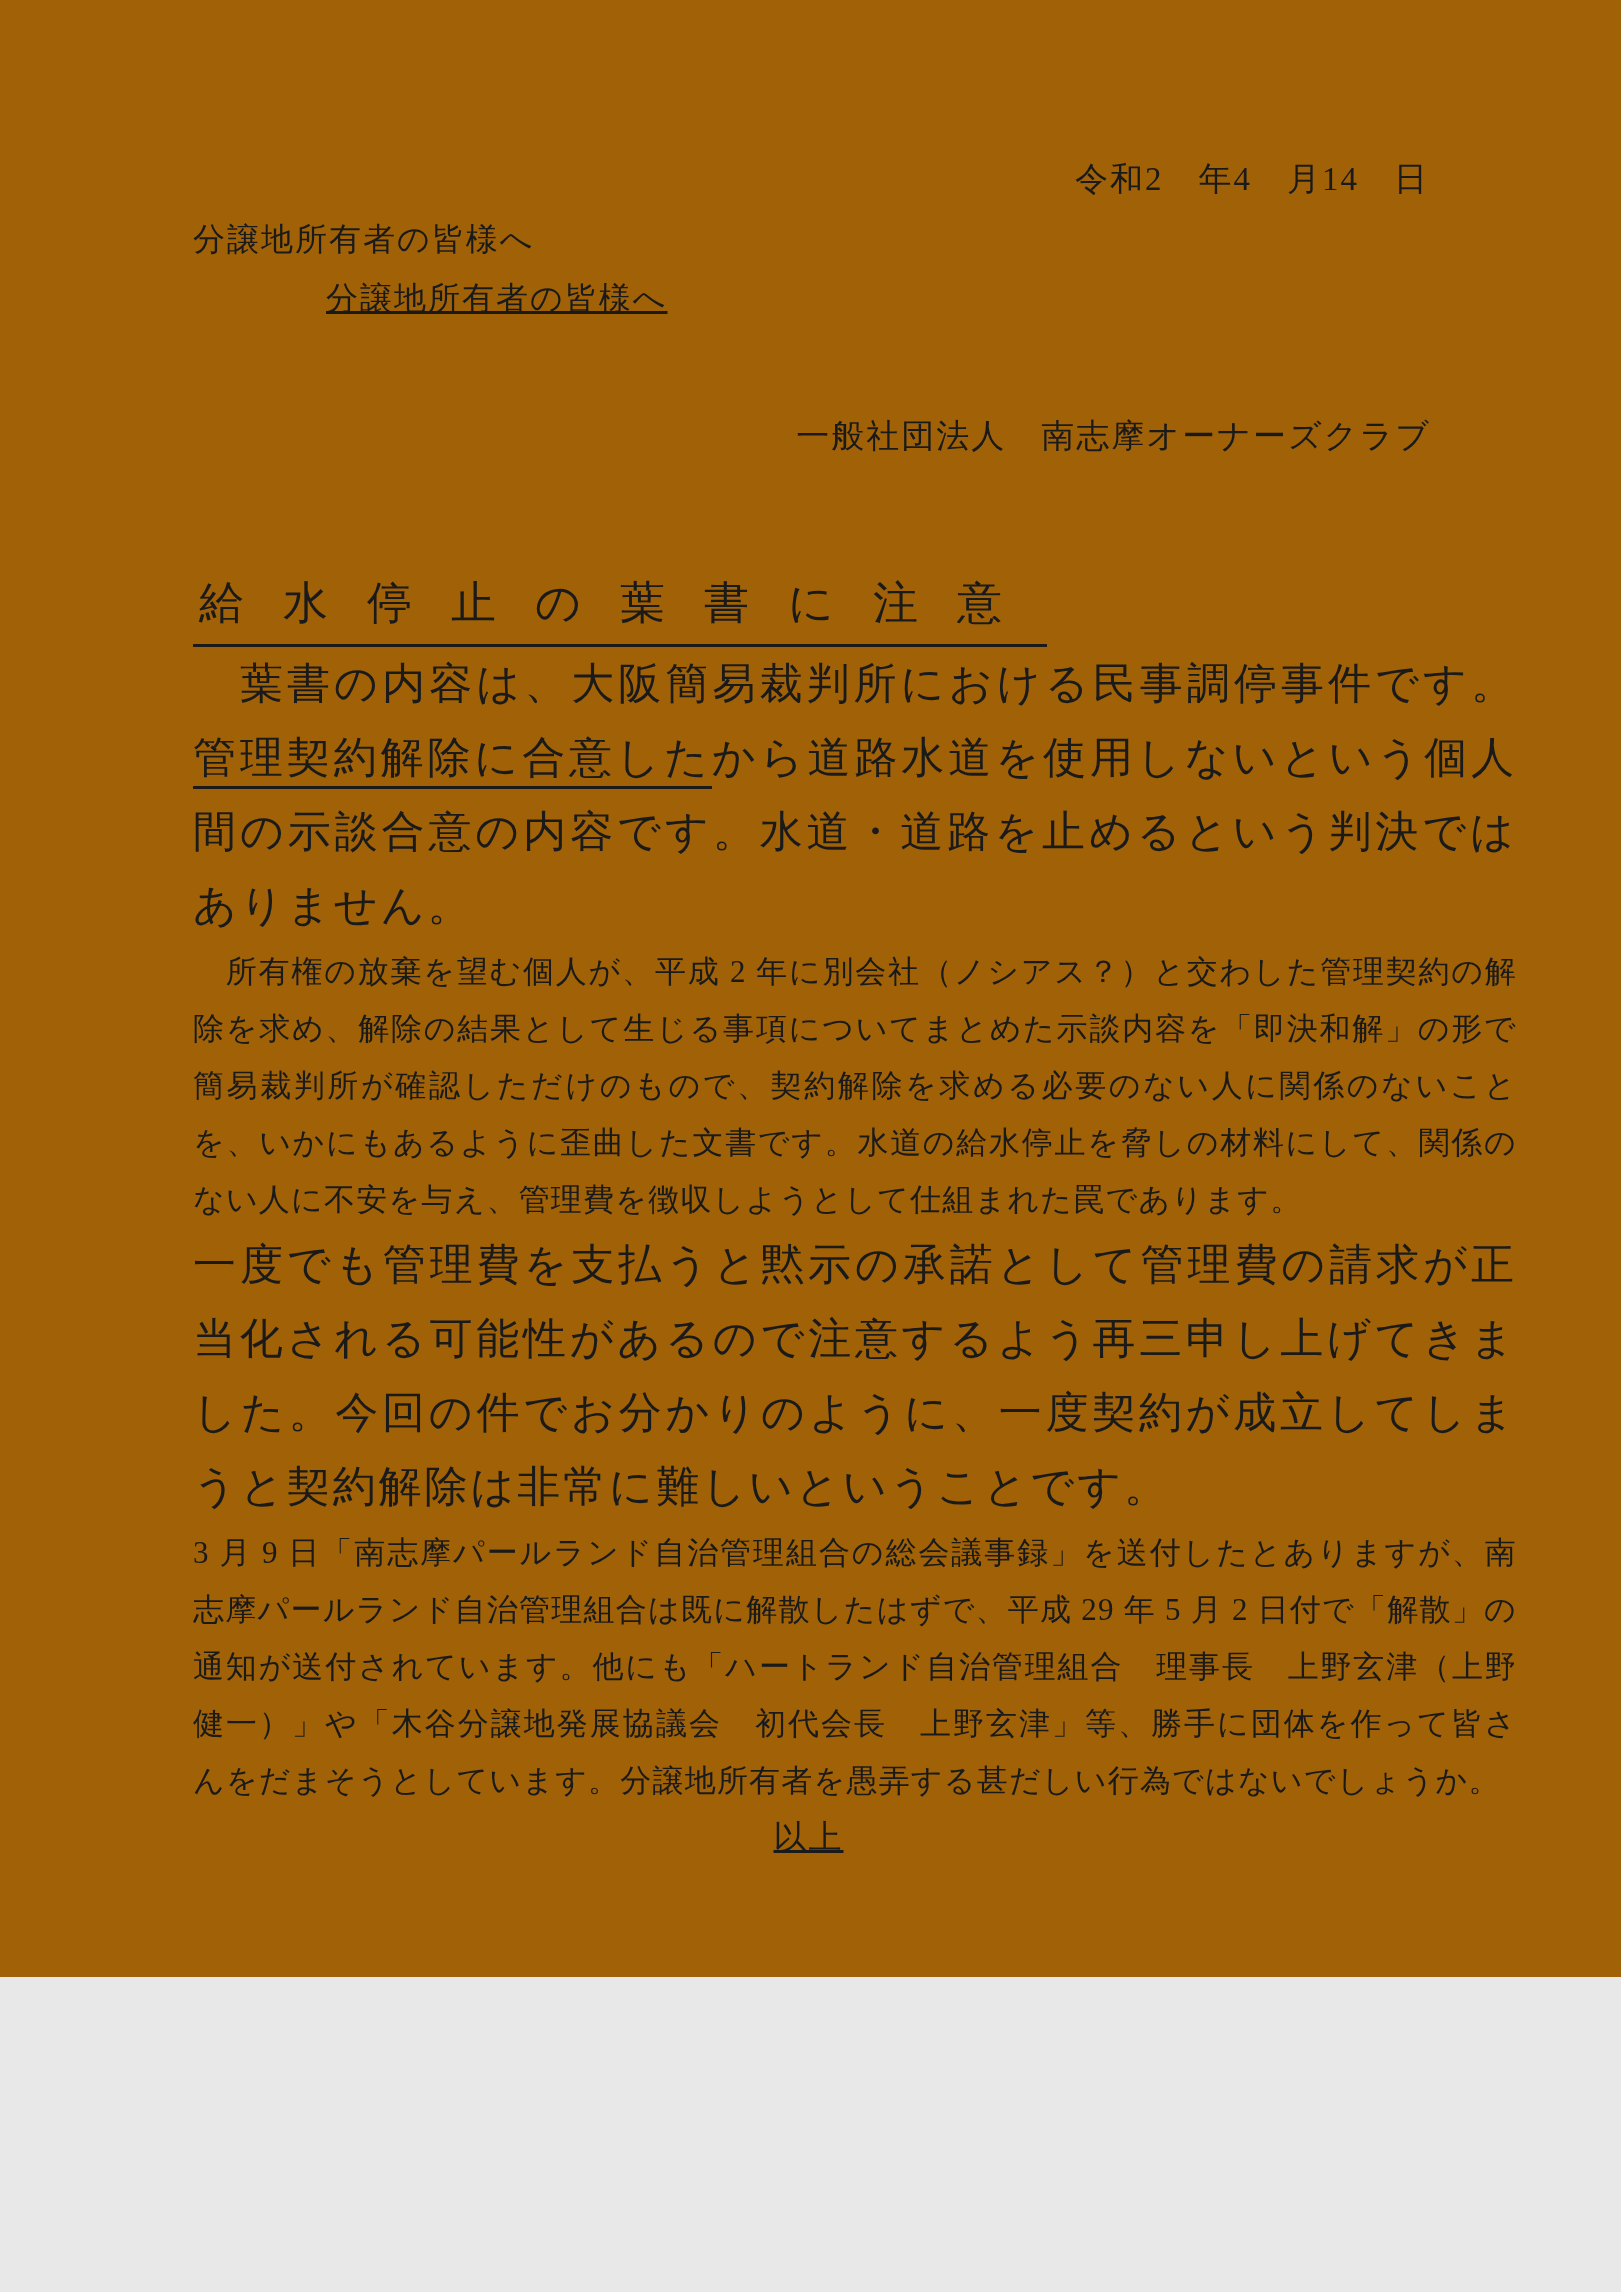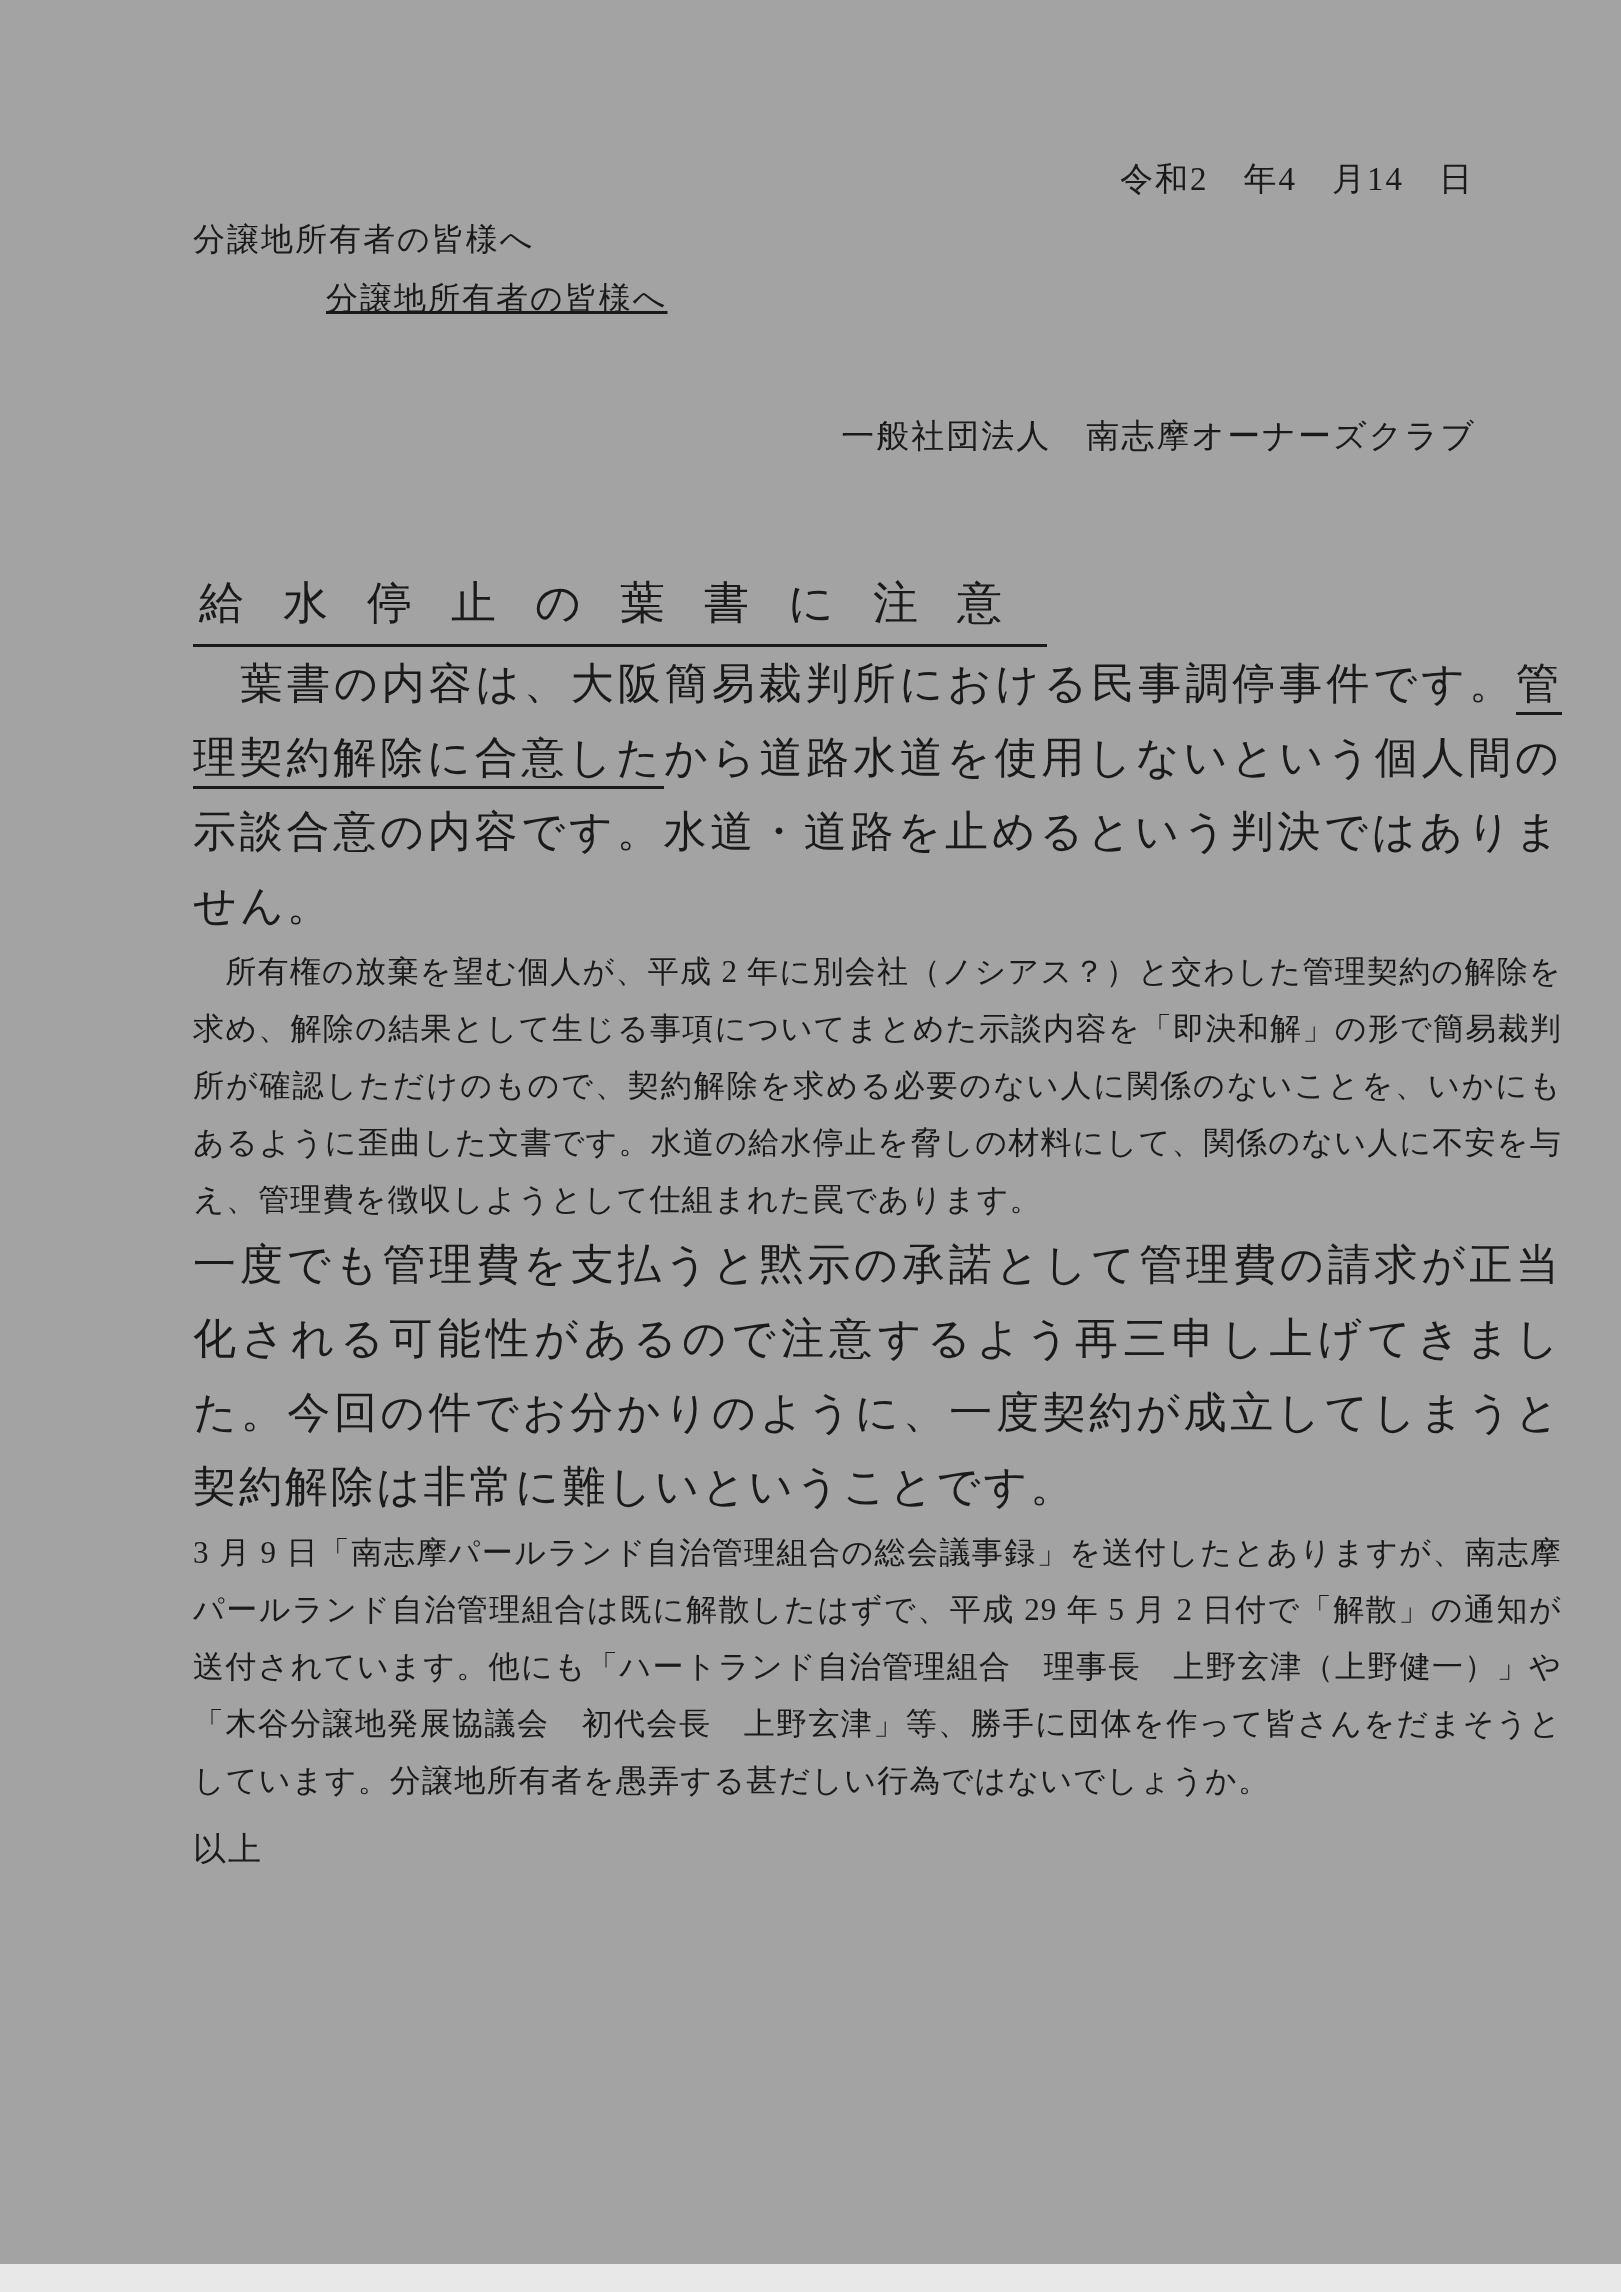--- a/index.html
+++ b/index.html
@@ -3,27 +3,27 @@
 <meta charset="utf-8">
 <style>
   html, body {
     margin: 0;
     padding: 0;
     background: #e8e8e8;
   }
   .page {
     position: relative;
     width: 1621px;
-    height: 2264px;
+    height: 1977px;
     margin: 0 auto;
-    background: #a3a3a3;
+    background: #a16207;
     color: #1a1a1a;
     font-family: "Liberation Serif", "DejaVu Serif", serif;
     padding-left: 193px;
-    padding-right: 59px;
+    padding-right: 104px;
     box-sizing: border-box;
     overflow: hidden;
   }
   .date-line {
     margin-top: 157px;
     font-size: 33px;
     text-align: right;
     padding-right: 88px;
     letter-spacing: 2px;
   }
@@ -75,25 +75,26 @@
   }
   .p1 { margin-top: 51px; }
   .p2 { margin-top: 49px; }
   .p3 { margin-top: 47px; }
   .p4 { margin-top: 69px; }
   .u-phrase {
     border-bottom: 3.9px solid #1a1a1a;
     padding-bottom: 4.9px;
   }
   .closing-line {
-    margin-top: 18px;
+    margin-top: 6px;
     font-size: 33px;
-    text-align: left;
+    text-align: center;
     padding-right: 93px;
     letter-spacing: 2px;
+    text-decoration: underline;
   }
 </style>
 </head>
 <body>
 
 <div class="page">
 
   <div class="date-line">令和2　年4　月14　日</div>
 
   <div class="addr1">分譲地所有者の皆様へ</div>

